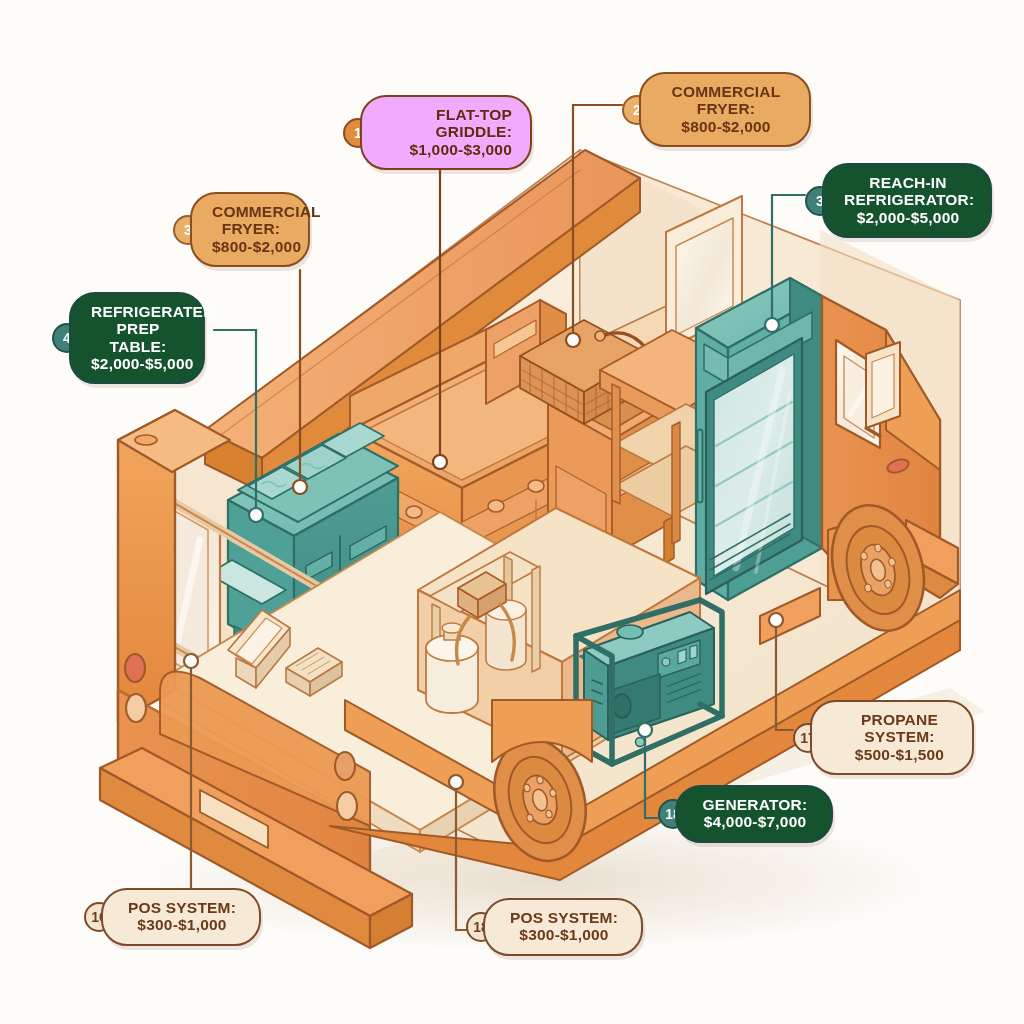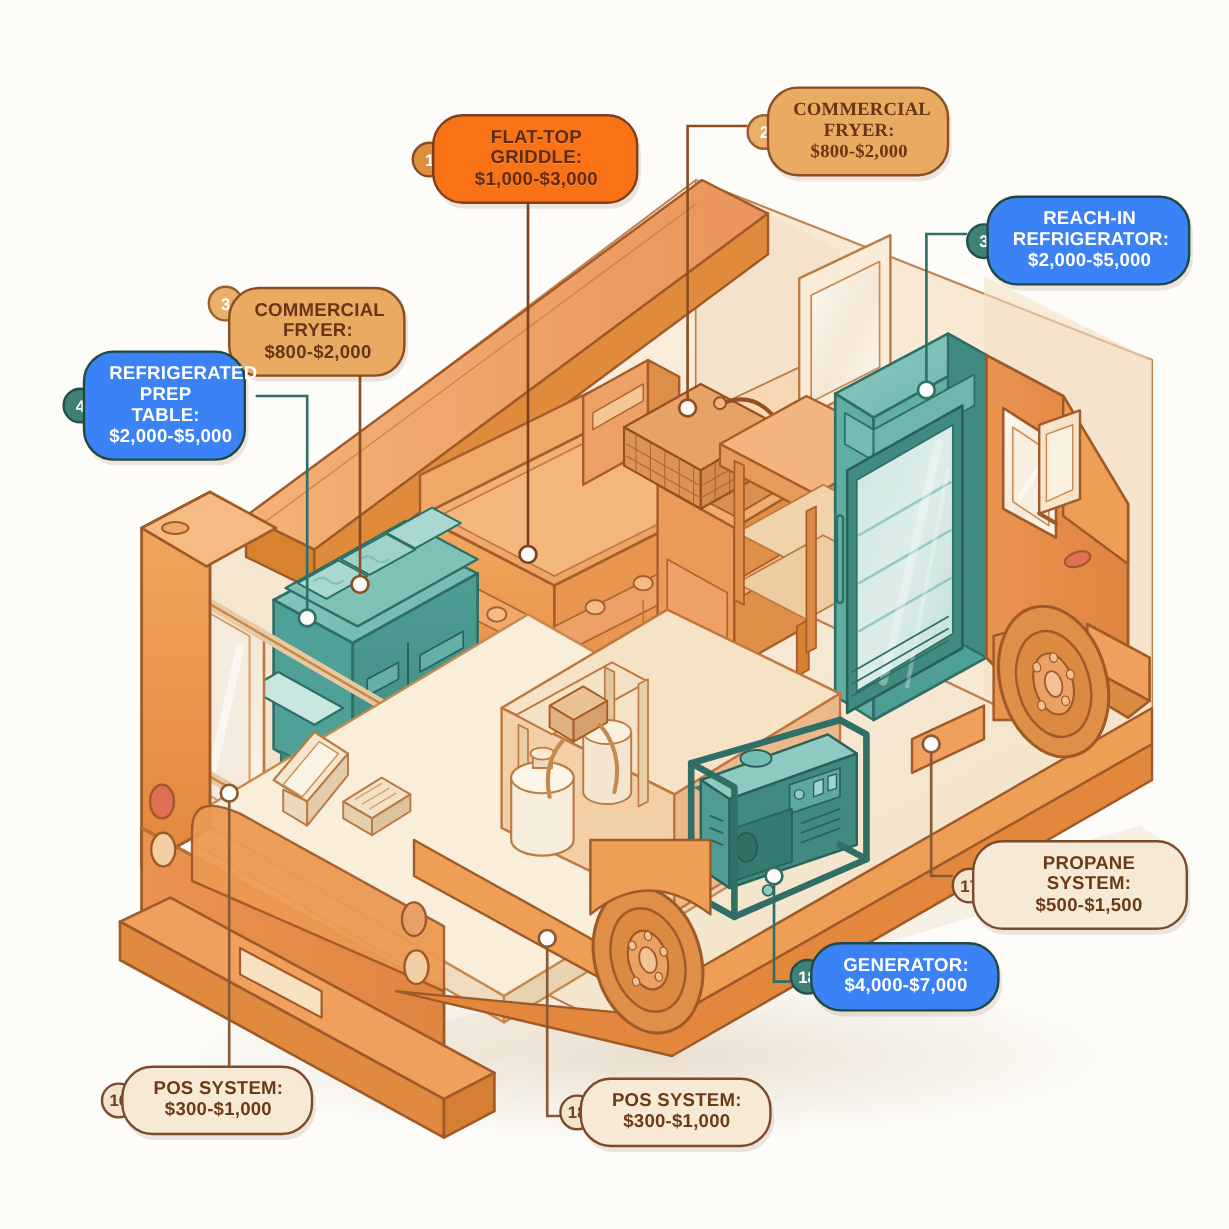--- a/index.html
+++ b/index.html
@@ -35,29 +35,29 @@
     font-weight:bold;
     font-size:15.5px;
     line-height:1.12;
     letter-spacing:0.2px;
     box-sizing:border-box;
     white-space:pre-line;
   }
 
   
   .t-orange .badge{background:#e08c3e;border:2px solid #8a4a22;}
-  .t-orange .pill{background:#f97316;border:2.5px solid #7d3f1c;color:#5e2a10;
-                  text-shadow:0 1px 0 rgba(255,255,255,.18);}
+  .t-orange .pill{background:#f0abfc;border:2.5px solid #7d3f1c;color:#5e2a10;
+                  text-shadow:0 1px 0 rgba(255,255,255,.18);text-align:right;}
   
   .t-tan .badge{background:#e6a köz;}
   .t-tan .badge{background:#e9b06a;border:2px solid #9a5c2c;}
   .t-tan .pill{background:#e9ab62;border:2.5px solid #8a4e22;color:#6b3415;}
   
   .t-teal .badge{background:#3f8179;border:2px solid #245049;}
-  .t-teal .pill{background:#3b82f6;border:2.5px solid #1f4a43;color:#ffffff;}
+  .t-teal .pill{background:#14532d;border:2.5px solid #1f4a43;color:#ffffff;}
   
   .t-cream .badge{background:#f3e4cd;border:2px solid #7b4a2a;color:#6b3f20;}
   .t-cream .pill{background:#f6ead6;border:2.5px solid #7b4a2a;color:#6b3a18;}
 
   .pill-shadow{box-shadow:2px 4px 0 rgba(120,70,35,.13);}
 </style>
 </head>
 <body>
 
 <div id="stage">
@@ -519,44 +519,44 @@
   </svg>
 
   <div id="callouts">
       <div class="callout t-orange" style="left: 343px; top: 95px;">
         <div class="badge">1</div>
         <div class="pill pill-shadow" style="width: 172px;">FLAT-TOP GRIDDLE:
 $1,000-$3,000</div>
       </div>
       <div class="callout t-tan" style="left: 622px; top: 72px;">
         <div class="badge">2</div>
-        <div class="pill pill-shadow" style="width: 152px; font-family: Liberation Serif, serif;">COMMERCIAL FRYER:
+        <div class="pill pill-shadow" style="width: 172px;">COMMERCIAL FRYER:
 $800-$2,000</div>
       </div>
       <div class="callout t-teal" style="left: 805px; top: 163px;">
         <div class="badge">3</div>
         <div class="pill pill-shadow" style="width: 170px;">REACH-IN
 REFRIGERATOR:
 $2,000-$5,000</div>
       </div>
       <div class="callout t-tan" style="left: 173px; top: 192px;">
         <div class="badge">3</div>
-        <div class="pill pill-shadow" style="width: 148px; margin-top: 47px;">COMMERCIAL
+        <div class="pill pill-shadow" style="width: 120px;">COMMERCIAL
 FRYER:
 $800-$2,000</div>
       </div>
       <div class="callout t-teal" style="left: 52px; top: 292px;">
         <div class="badge">4</div>
         <div class="pill pill-shadow" style="width: 136px;">REFRIGERATED
 PREP TABLE:
 $2,000-$5,000</div>
       </div>
       <div class="callout t-cream" style="left: 793px; top: 700px;">
         <div class="badge">17</div>
-        <div class="pill pill-shadow" style="width: 180px; padding-left: 33px;">PROPANE SYSTEM:
+        <div class="pill pill-shadow" style="width: 164px; padding-left: 33px;">PROPANE SYSTEM:
 $500-$1,500</div>
       </div>
       <div class="callout t-teal" style="left: 658px; top: 785px;">
         <div class="badge">18</div>
         <div class="pill pill-shadow" style="width: 158px;">GENERATOR:
 $4,000-$7,000</div>
       </div>
       <div class="callout t-cream" style="left: 84px; top: 888px;">
         <div class="badge">16</div>
         <div class="pill pill-shadow" style="width: 160px;">POS SYSTEM:

